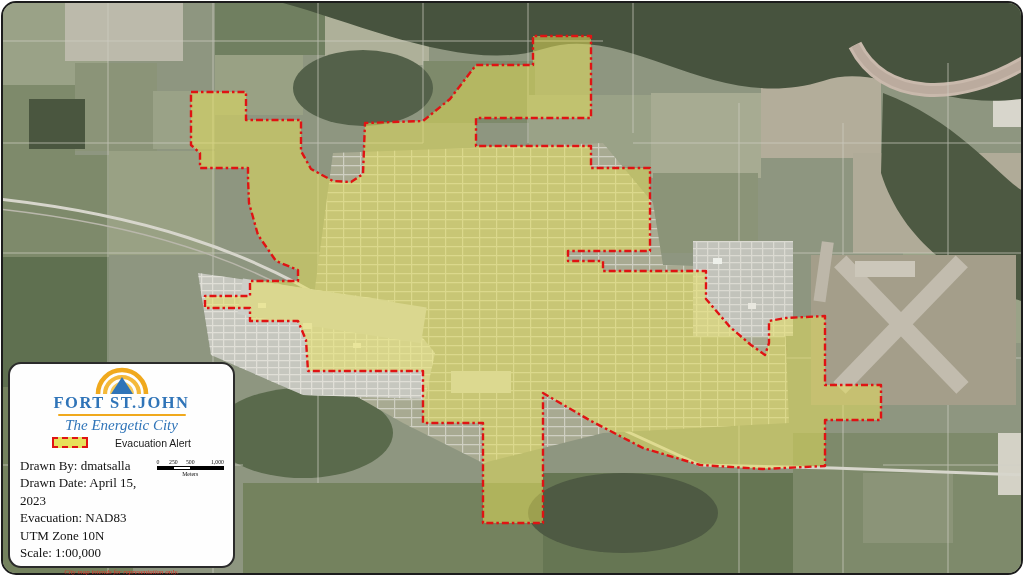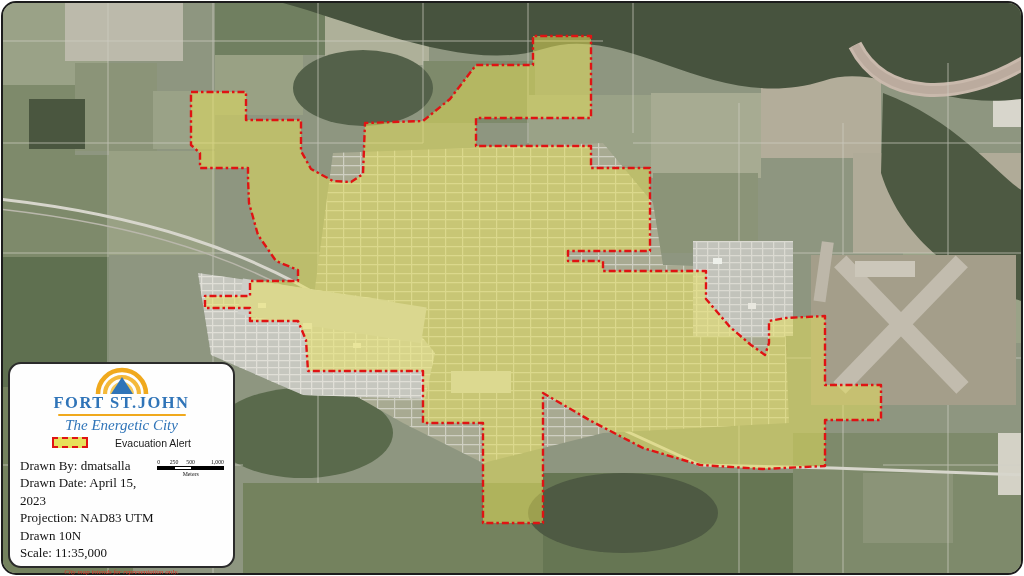--- a/index.html
+++ b/index.html
@@ -158,22 +158,22 @@
 
     <div class="legend-row">
       <span class="legend-swatch"></span>
       <span class="legend-label">Evacuation Alert</span>
     </div>
 
     <div class="meta-row">
       <div class="credits">
         <div>Drawn By: dmatsalla</div>
         <div>Drawn Date: April 15, 2023</div>
-        <div>Projection: NAD83 UTM Drawn 10N</div>
-        <div>Scale:  11:35,000</div>
+        <div>Evacuation: NAD83 UTM Zone 10N</div>
+        <div>Scale:  1:00,000</div>
       </div>
       <div class="scalebar">
         <div class="sb-ticks">
           <span style="left:0%">0</span>
           <span style="left:25%">250</span>
           <span style="left:50%">500</span>
           <span style="left:100%">1,000</span>
         </div>
         <div class="sb-bar">
           <i class="sb-seg1"></i>

